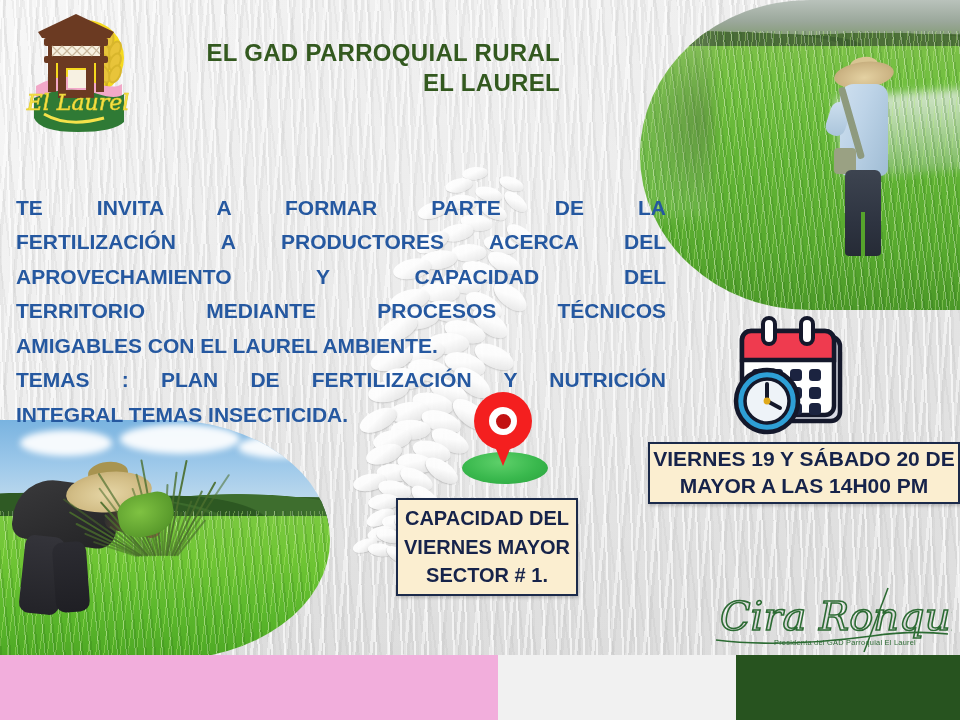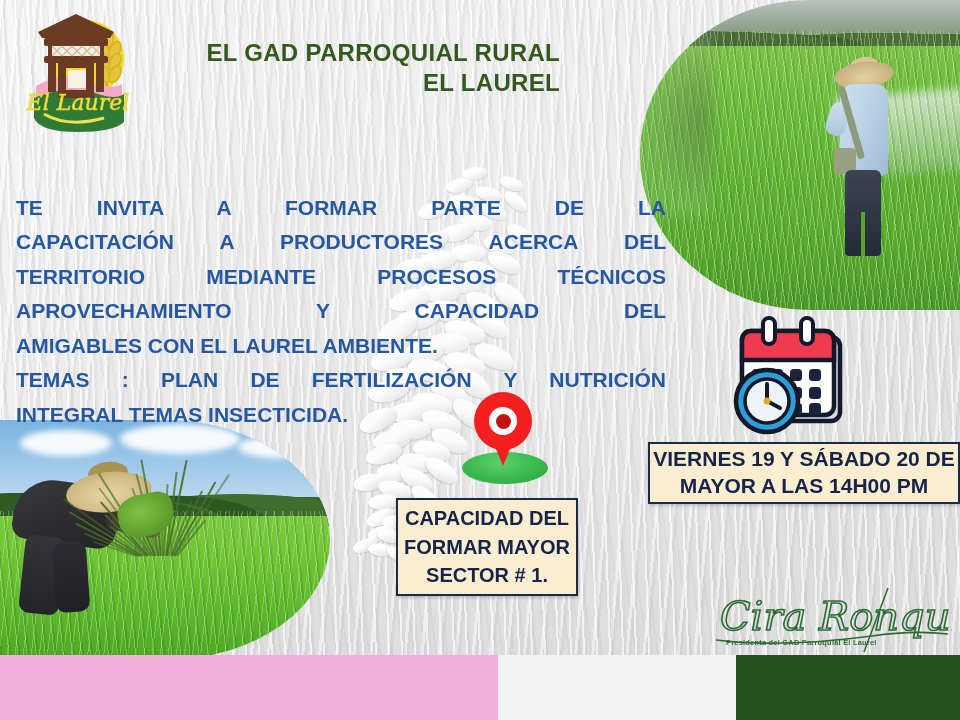--- a/index.html
+++ b/index.html
@@ -275,22 +275,22 @@
   }
   #box-place{
     left:396px; top:498px; width:182px; height:98px;
     font-size:20px; line-height:1.42;
   }
 
   
   .sign{ position:absolute; left:712px; top:578px; width:240px; height:78px; }
   .sign-sub{
     position:absolute; left:726px; top:638px; width:190px;
-    color:#2c6b33; font-size:7.4px; font-weight:bold;
-    letter-spacing:.25px; text-align:left;
+    color:#2c6b33; font-size:7.4px; font-weight:normal;
+    letter-spacing:.25px; text-align:right;
   }
 
   
   .bar{ position:absolute; left:0; top:655px; width:960px; height:65px; display:flex; }
   .bar .seg-pink{ width:498px; background:#f2aedc; }
   .bar .seg-white{ width:238px; background:#f1f1f1; }
   .bar .seg-green{ flex:1; background:#27531f; }
 </style>
 </head>
 <body>
@@ -468,23 +468,23 @@
     </svg>
   </div>
 
   <div class="title">
     <div>EL GAD PARROQUIAL RURAL</div>
     <div>EL LAUREL</div>
   </div>
 
   <div class="body-text">
     <p class="just">TE INVITA A FORMAR PARTE DE LA</p>
-    <p class="just">CAPACITACIÓN A PRODUCTORES ACERCA DEL</p>
+    <p class="just">FERTILIZACIÓN A PRODUCTORES ACERCA DEL</p>
+    <p class="just">APROVECHAMIENTO Y CAPACIDAD DEL</p>
     <p class="just">TERRITORIO MEDIANTE PROCESOS TÉCNICOS</p>
-    <p class="just">APROVECHAMIENTO Y CAPACIDAD DEL</p>
     <p class="left">AMIGABLES CON EL LAUREL AMBIENTE.</p>
     <p class="just">TEMAS : PLAN DE FERTILIZACIÓN Y NUTRICIÓN</p>
     <p class="left">INTEGRAL TEMAS INSECTICIDA.</p>
   </div>
 
   <div class="pin">
     <div class="base"></div>
     <div class="tip"></div>
     <div class="drop"></div>
     <div class="ring"></div>
@@ -521,21 +521,21 @@
   <div class="infobox" id="box-date">
     <span>
       <span>VIERNES 19 Y SÁBADO 20 DE</span><br>
       <span>MAYOR A LAS 14H00 PM</span>
     </span>
   </div>
 
   <div class="infobox" id="box-place">
     <span>
       <span>CAPACIDAD DEL</span><br>
-      <span>FORMAR MAYOR</span><br>
+      <span>VIERNES MAYOR</span><br>
       <span>SECTOR # 1.</span>
     </span>
   </div>
 
   <div class="sign">
     <svg viewBox="0 0 240 78" width="240" height="78" aria-hidden="true">
       <text x="8" y="52" font-family="'DejaVu Serif',serif" font-style="italic" font-size="40" fill="none" stroke="#2c6b33" stroke-width="1.6">Cira Ronquillo</text>
       <path d="M4 62 Q70 70 160 58 Q200 52 236 56" stroke="#2c6b33" stroke-width="1.6" fill="none"></path>
       <path d="M176 10 L152 74" stroke="#2c6b33" stroke-width="1.6" fill="none"></path>
     </svg>

